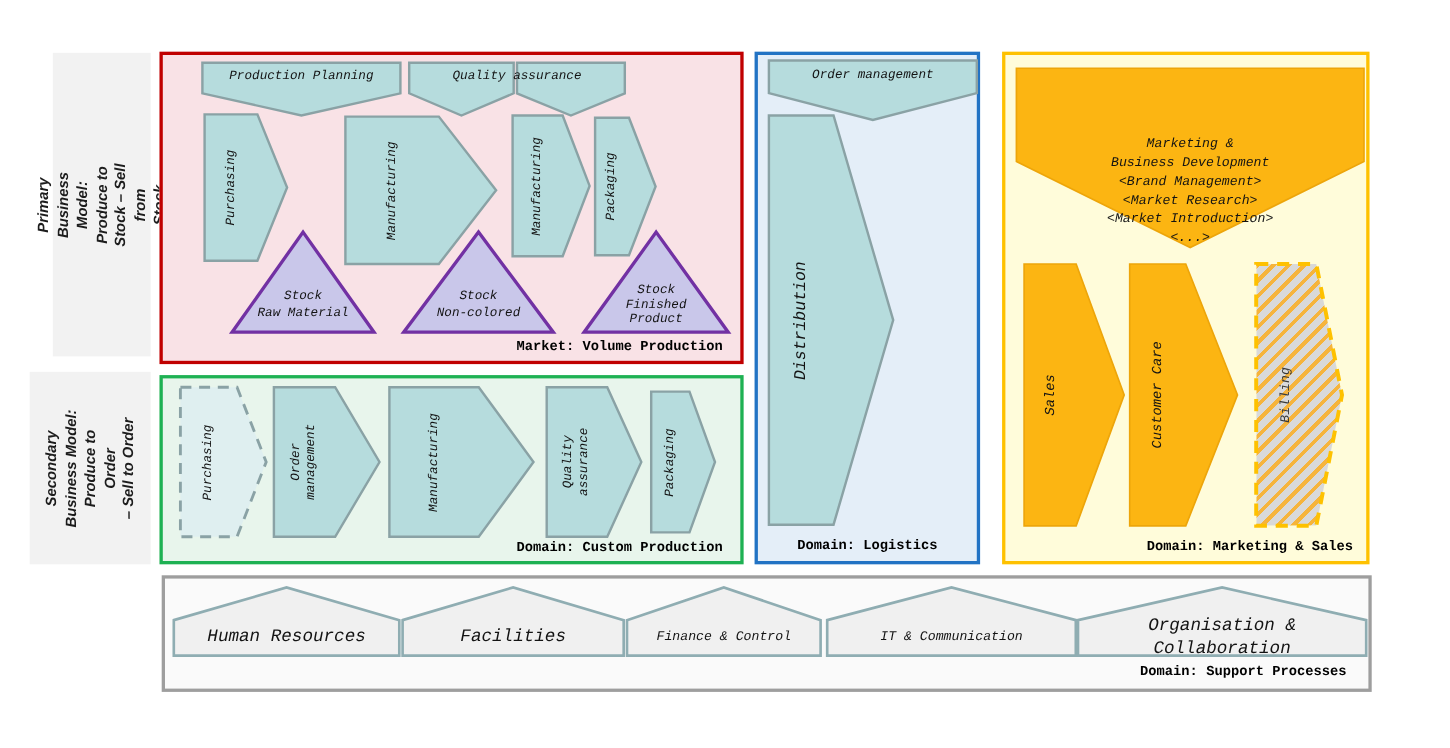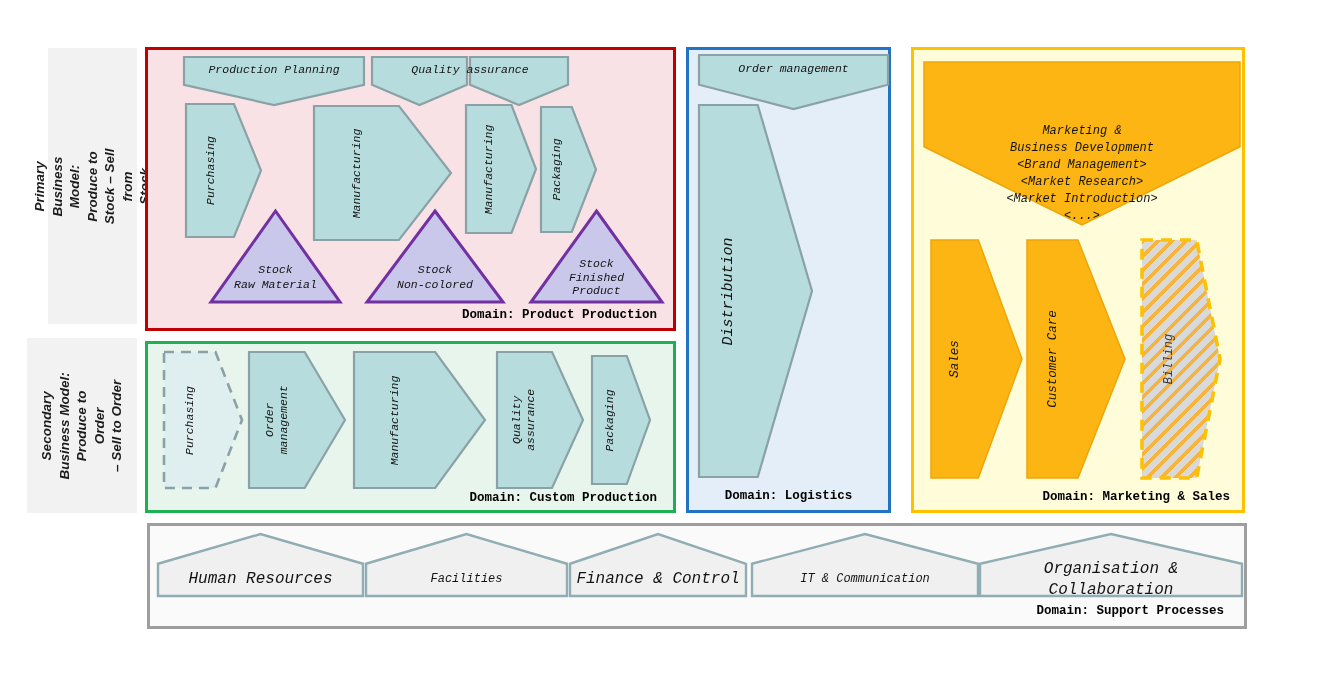--- a/index.html
+++ b/index.html
@@ -136,21 +136,21 @@
       <svg viewBox="0 0 100 100" preserveAspectRatio="none">
         <polygon class="purple" points="50,0 100,100 0,100" vector-effect="non-scaling-stroke"></polygon>
         </svg>
       <span class="lbl" style="align-items:flex-end;padding-bottom:5px;box-sizing:border-box">
         <i class="htxt" style="line-height:1.15">Stock
 Finished
 Product</i>
         </span>
     </div>
 
-    <div class="domain-lbl" style="right:16px;bottom:6px">Domain: Product Production</div>
+    <div class="domain-lbl" style="right:16px;bottom:6px">Market: Volume Production</div>
   </section>
 
   <section class="domain-box" style="left:145px;top:341px;width:531px;height:172px;border:3px solid var(--custom-border);background:var(--custom-bg)">
 
     <div class="shape" style="left:16px;top:8px;width:78px;height:136px">
       <svg viewBox="0 0 100 100" preserveAspectRatio="none">
         <polygon class="teal-dashed" points="0,0 66,0 100,50 66,100 0,100" vector-effect="non-scaling-stroke"></polygon>
         </svg>
       <span class="lbl" style="width:66%">
           <i class="vtxt">Purchasing</i>
@@ -277,30 +277,30 @@
       <span class="lbl" style="align-items:center;padding-top:29px;box-sizing:border-box">
         <i class="htxt" style="font-size:16px">Human Resources</i>
         </span>
     </div>
 
     <div class="shape" style="left:216px;top:8px;width:201px;height:62px">
       <svg viewBox="0 0 100 100" preserveAspectRatio="none">
         <polygon class="house" points="0,48 50,0 100,48 100,100 0,100" vector-effect="non-scaling-stroke"></polygon>
         </svg>
       <span class="lbl" style="align-items:center;padding-top:29px;box-sizing:border-box">
-        <i class="htxt" style="font-size:12px">Facilities</i>
+        <i class="htxt" style="font-size:16px">Facilities</i>
         </span>
     </div>
 
     <div class="shape" style="left:420px;top:8px;width:176px;height:62px">
       <svg viewBox="0 0 100 100" preserveAspectRatio="none">
         <polygon class="house" points="0,48 50,0 100,48 100,100 0,100" vector-effect="non-scaling-stroke"></polygon>
         </svg>
       <span class="lbl" style="align-items:center;padding-top:29px;box-sizing:border-box">
-        <i class="htxt" style="font-size:16px">Finance &amp; Control</i>
+        <i class="htxt" style="font-size:12px">Finance &amp; Control</i>
         </span>
     </div>
 
     <div class="shape" style="left:602px;top:8px;width:226px;height:62px">
       <svg viewBox="0 0 100 100" preserveAspectRatio="none">
         <polygon class="house" points="0,48 50,0 100,48 100,100 0,100" vector-effect="non-scaling-stroke"></polygon>
         </svg>
       <span class="lbl" style="align-items:center;padding-top:29px;box-sizing:border-box">
         <i class="htxt" style="font-size:12px">IT &amp; Communication</i>
         </span>

